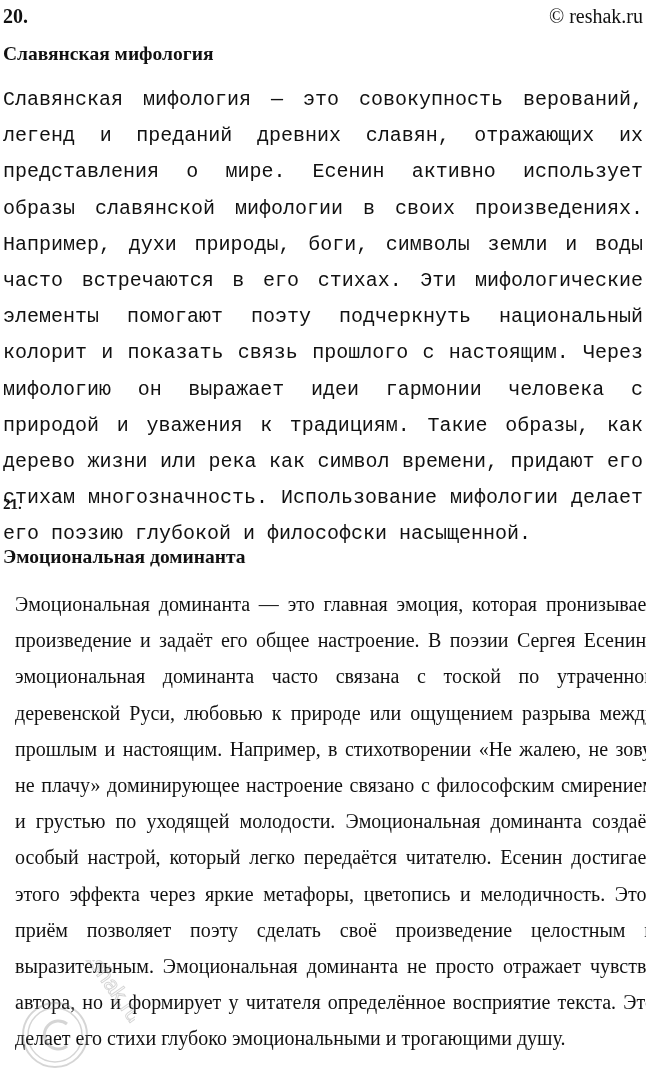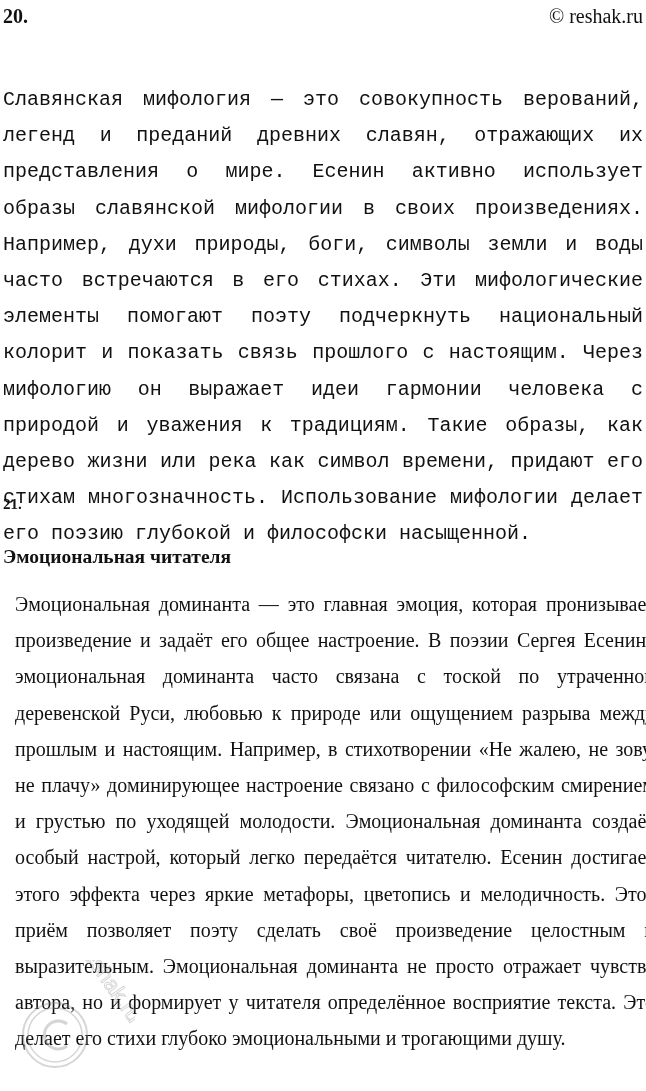--- a/index.html
+++ b/index.html
@@ -41,24 +41,25 @@
 </head>
 <body>
 
 <div class="page">
 
   <div class="header-row">
     <span class="task-num">20.</span>
     <span class="copyright">© reshak.ru</span>
   </div>
 
+  <h2 id="h1" class="heading">Славянская мифология</h2>
   <p id="p1" class="para">Славянская мифология — это совокупность верований, легенд и преданий древних славян, отражающих их представления о мире. Есенин активно использует образы славянской мифологии в своих произведениях. Например, духи природы, боги, символы земли и воды часто встречаются в его стихах. Эти мифологические элементы помогают поэту подчеркнуть национальный колорит и показать связь прошлого с настоящим. Через мифологию он выражает идеи гармонии человека с природой и уважения к традициям. Такие образы, как дерево жизни или река как символ времени, придают его стихам многозначность. Использование мифологии делает его поэзию глубокой и философски насыщенной.</p>
 
   <div id="n2">21.</div>
-  <h2 id="h2" class="heading">Эмоциональная читателя</h2>
+  <h2 id="h2" class="heading">Эмоциональная доминанта</h2>
   <p id="p2" class="para">Эмоциональная доминанта — это главная эмоция, которая пронизывает произведение и задаёт его общее настроение. В поэзии Сергея Есенина эмоциональная доминанта часто связана с тоской по утраченной деревенской Руси, любовью к природе или ощущением разрыва между прошлым и настоящим. Например, в стихотворении «Не жалею, не зову, не плачу» доминирующее настроение связано с философским смирением и грустью по уходящей молодости. Эмоциональная доминанта создаёт особый настрой, который легко передаётся читателю. Есенин достигает этого эффекта через яркие метафоры, цветопись и мелодичность. Этот приём позволяет поэту сделать своё произведение целостным и выразительным. Эмоциональная доминанта не просто отражает чувства автора, но и формирует у читателя определённое восприятие текста. Это делает его стихи глубоко эмоциональными и трогающими душу.</p>
 </div>
 
 <div class="watermark">
   <svg width="120" height="120" viewBox="0 0 120 120">
     <circle cx="40" cy="75" r="32" fill="none" stroke="#8a8a8a" stroke-width="2"></circle>
     <circle cx="40" cy="75" r="27" fill="none" stroke="#8a8a8a" stroke-width="1.5"></circle>
     <path d="M52 64 A14 14 0 1 0 52 86" fill="none" stroke="#8a8a8a" stroke-width="3"></path>
     <text x="20" y="8" font-family="Liberation Sans, sans-serif" font-size="22" fill="none" stroke="#8a8a8a" stroke-width="1" transform="rotate(55 60 40)">reshak.ru</text>
   </svg>

